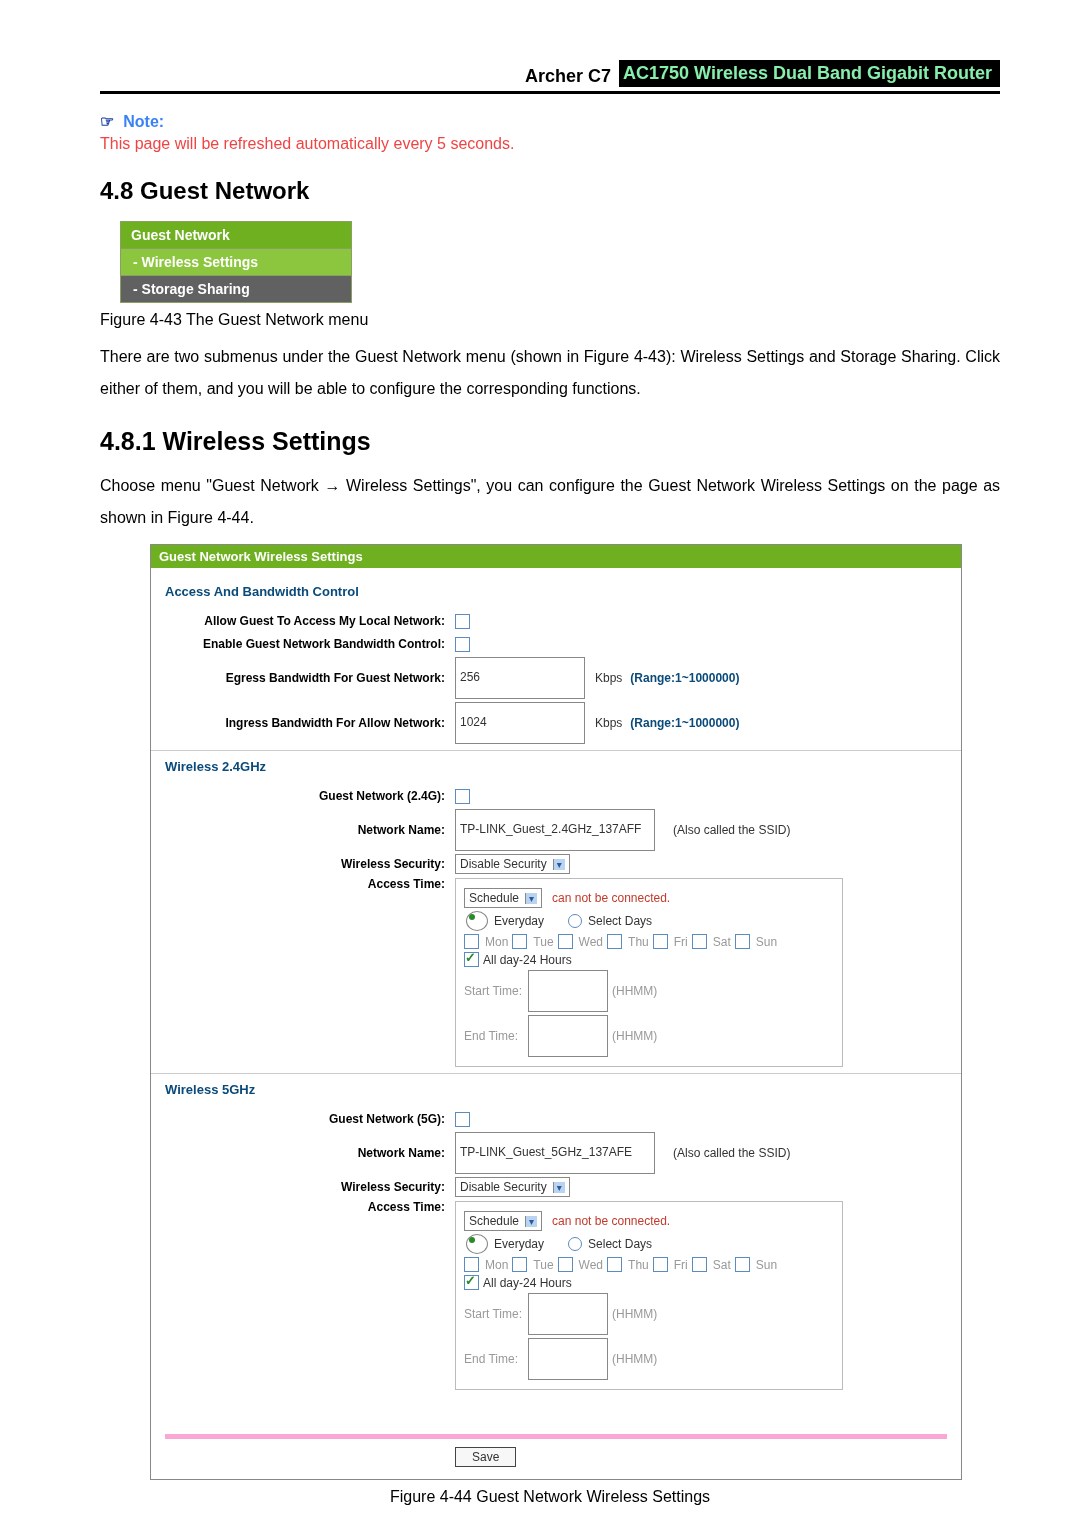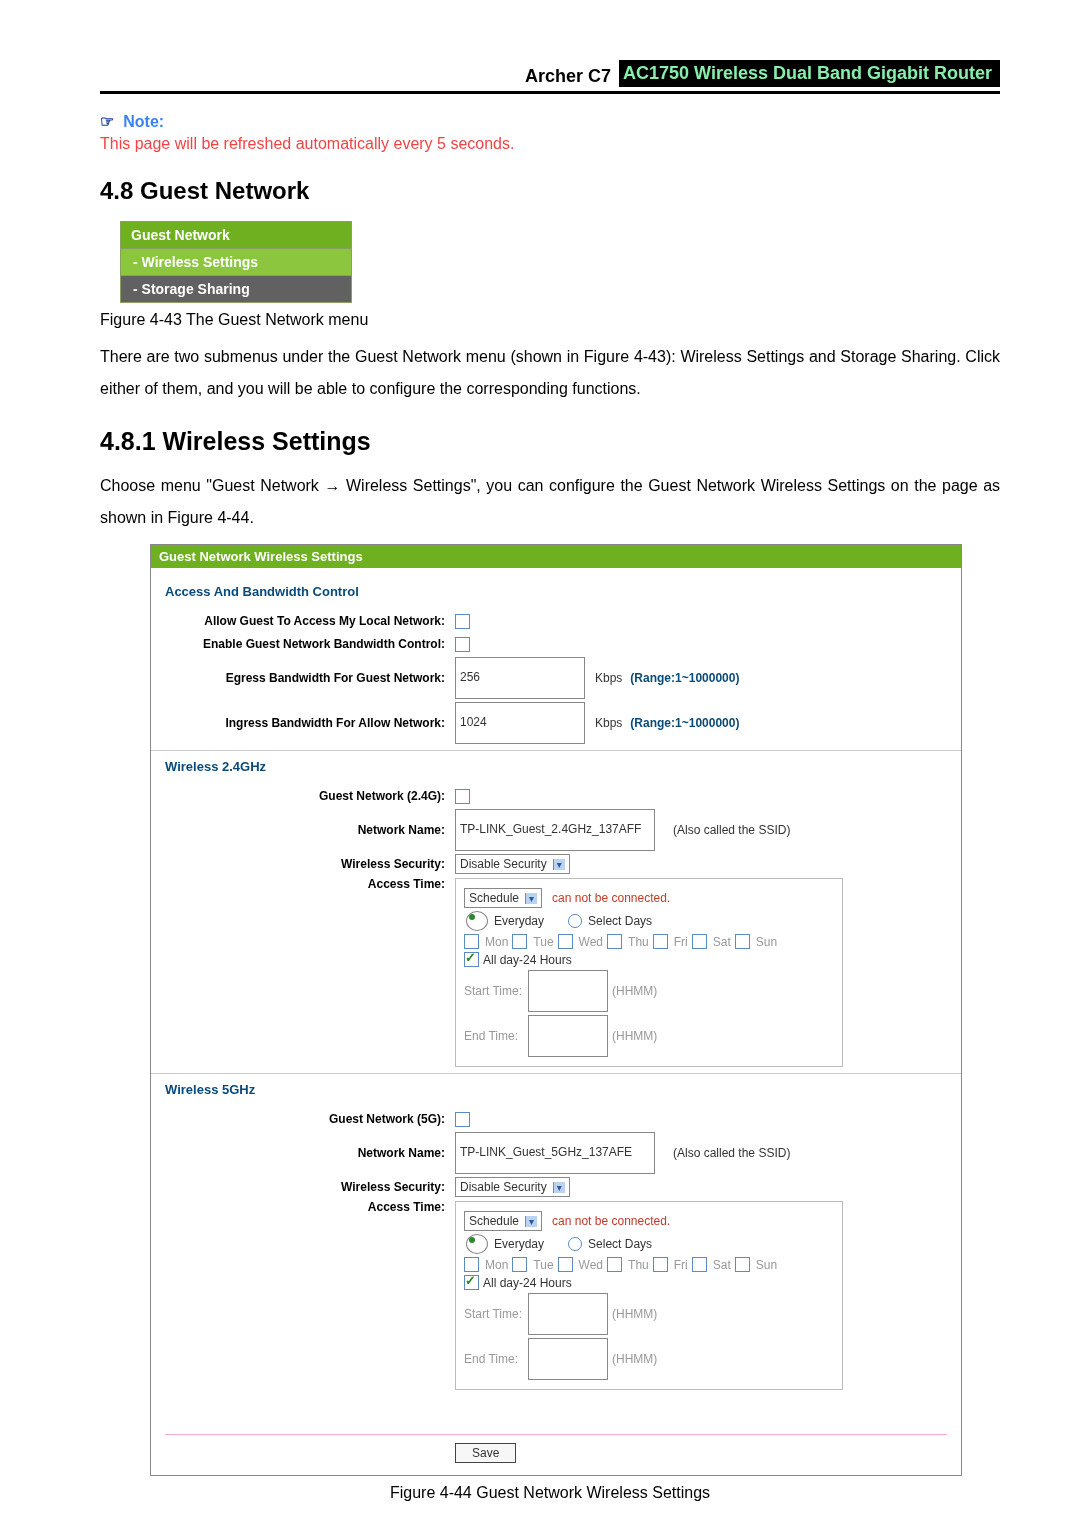--- a/index.html
+++ b/index.html
@@ -235,21 +235,21 @@
   }
   .acc-row.disabled {
     color: #999;
   }
   .warn {
     color: #c23a2b;
     margin-left: 6px;
   }
   .dow { margin-right: 2px; }
   .save-row {
-    border-top: 1px solid #f9a8d4;
+    border-top: 5px solid #f9a8d4;
     padding: 8px 0 4px 290px;
     margin-top: 44px;
   }
   .save-btn {
     border: 1px solid #444;
     padding: 2px 16px;
     font-size: 12px;
     background: #f7f7f7;
     display: inline-block;
   }

